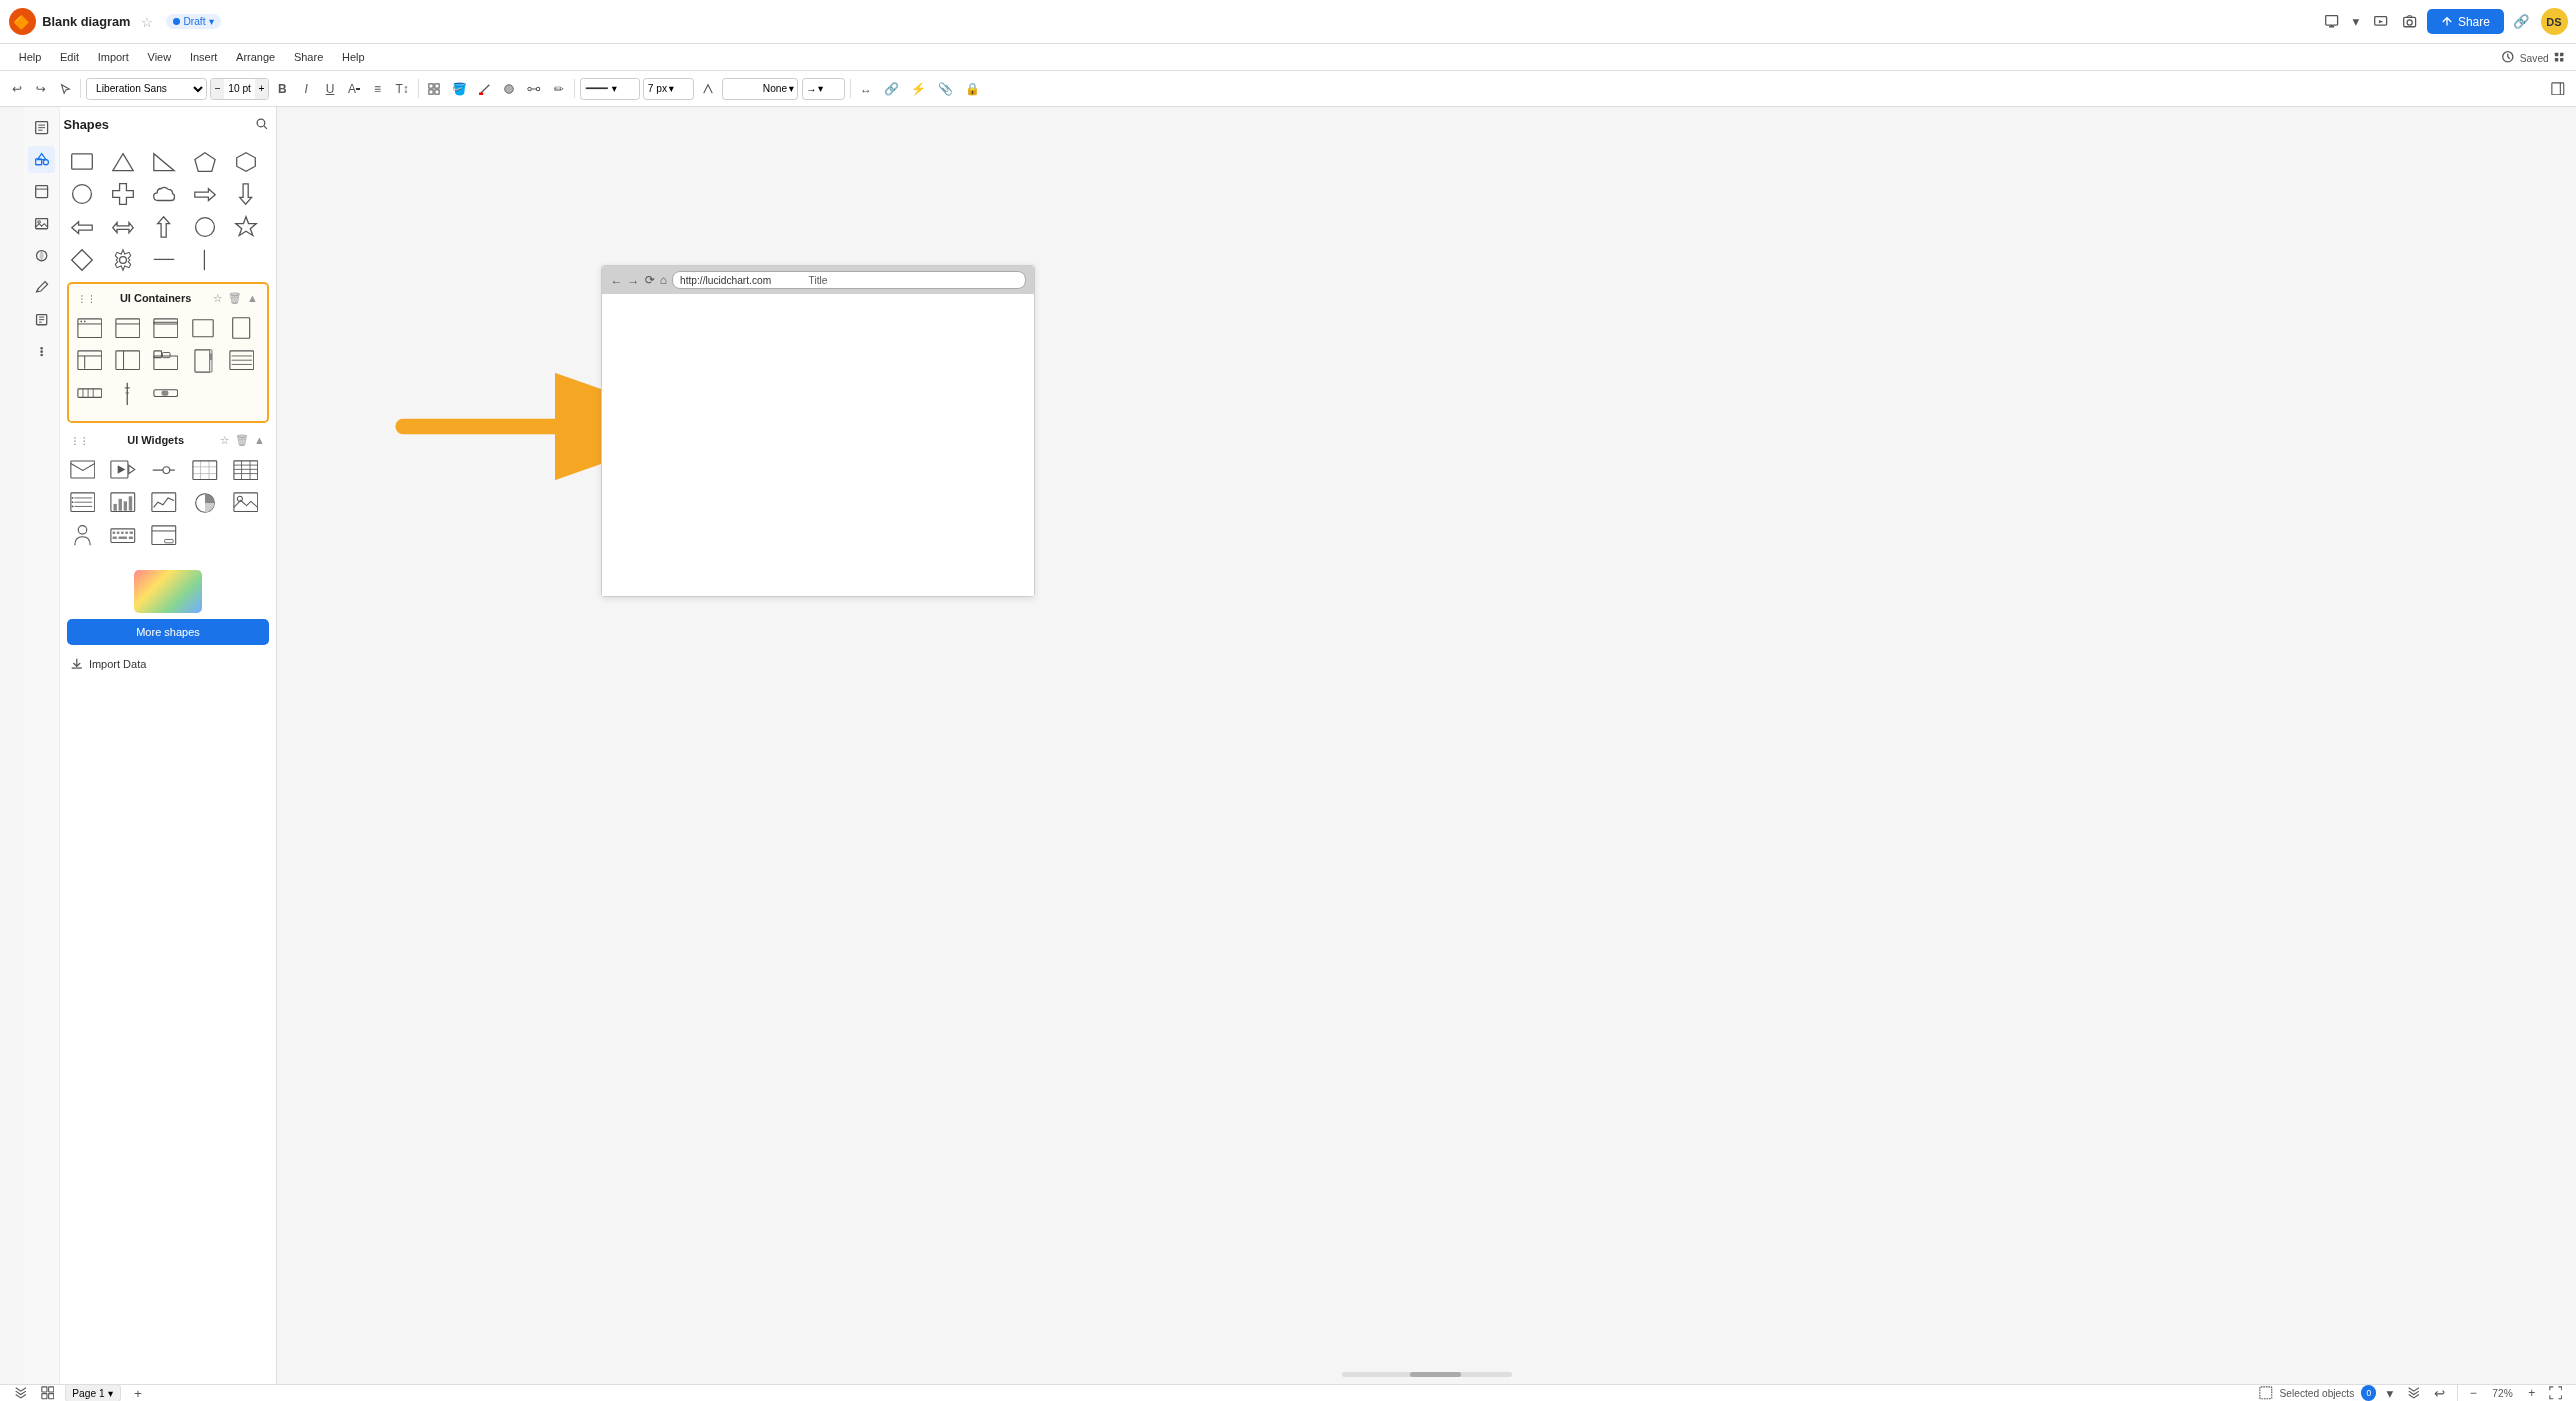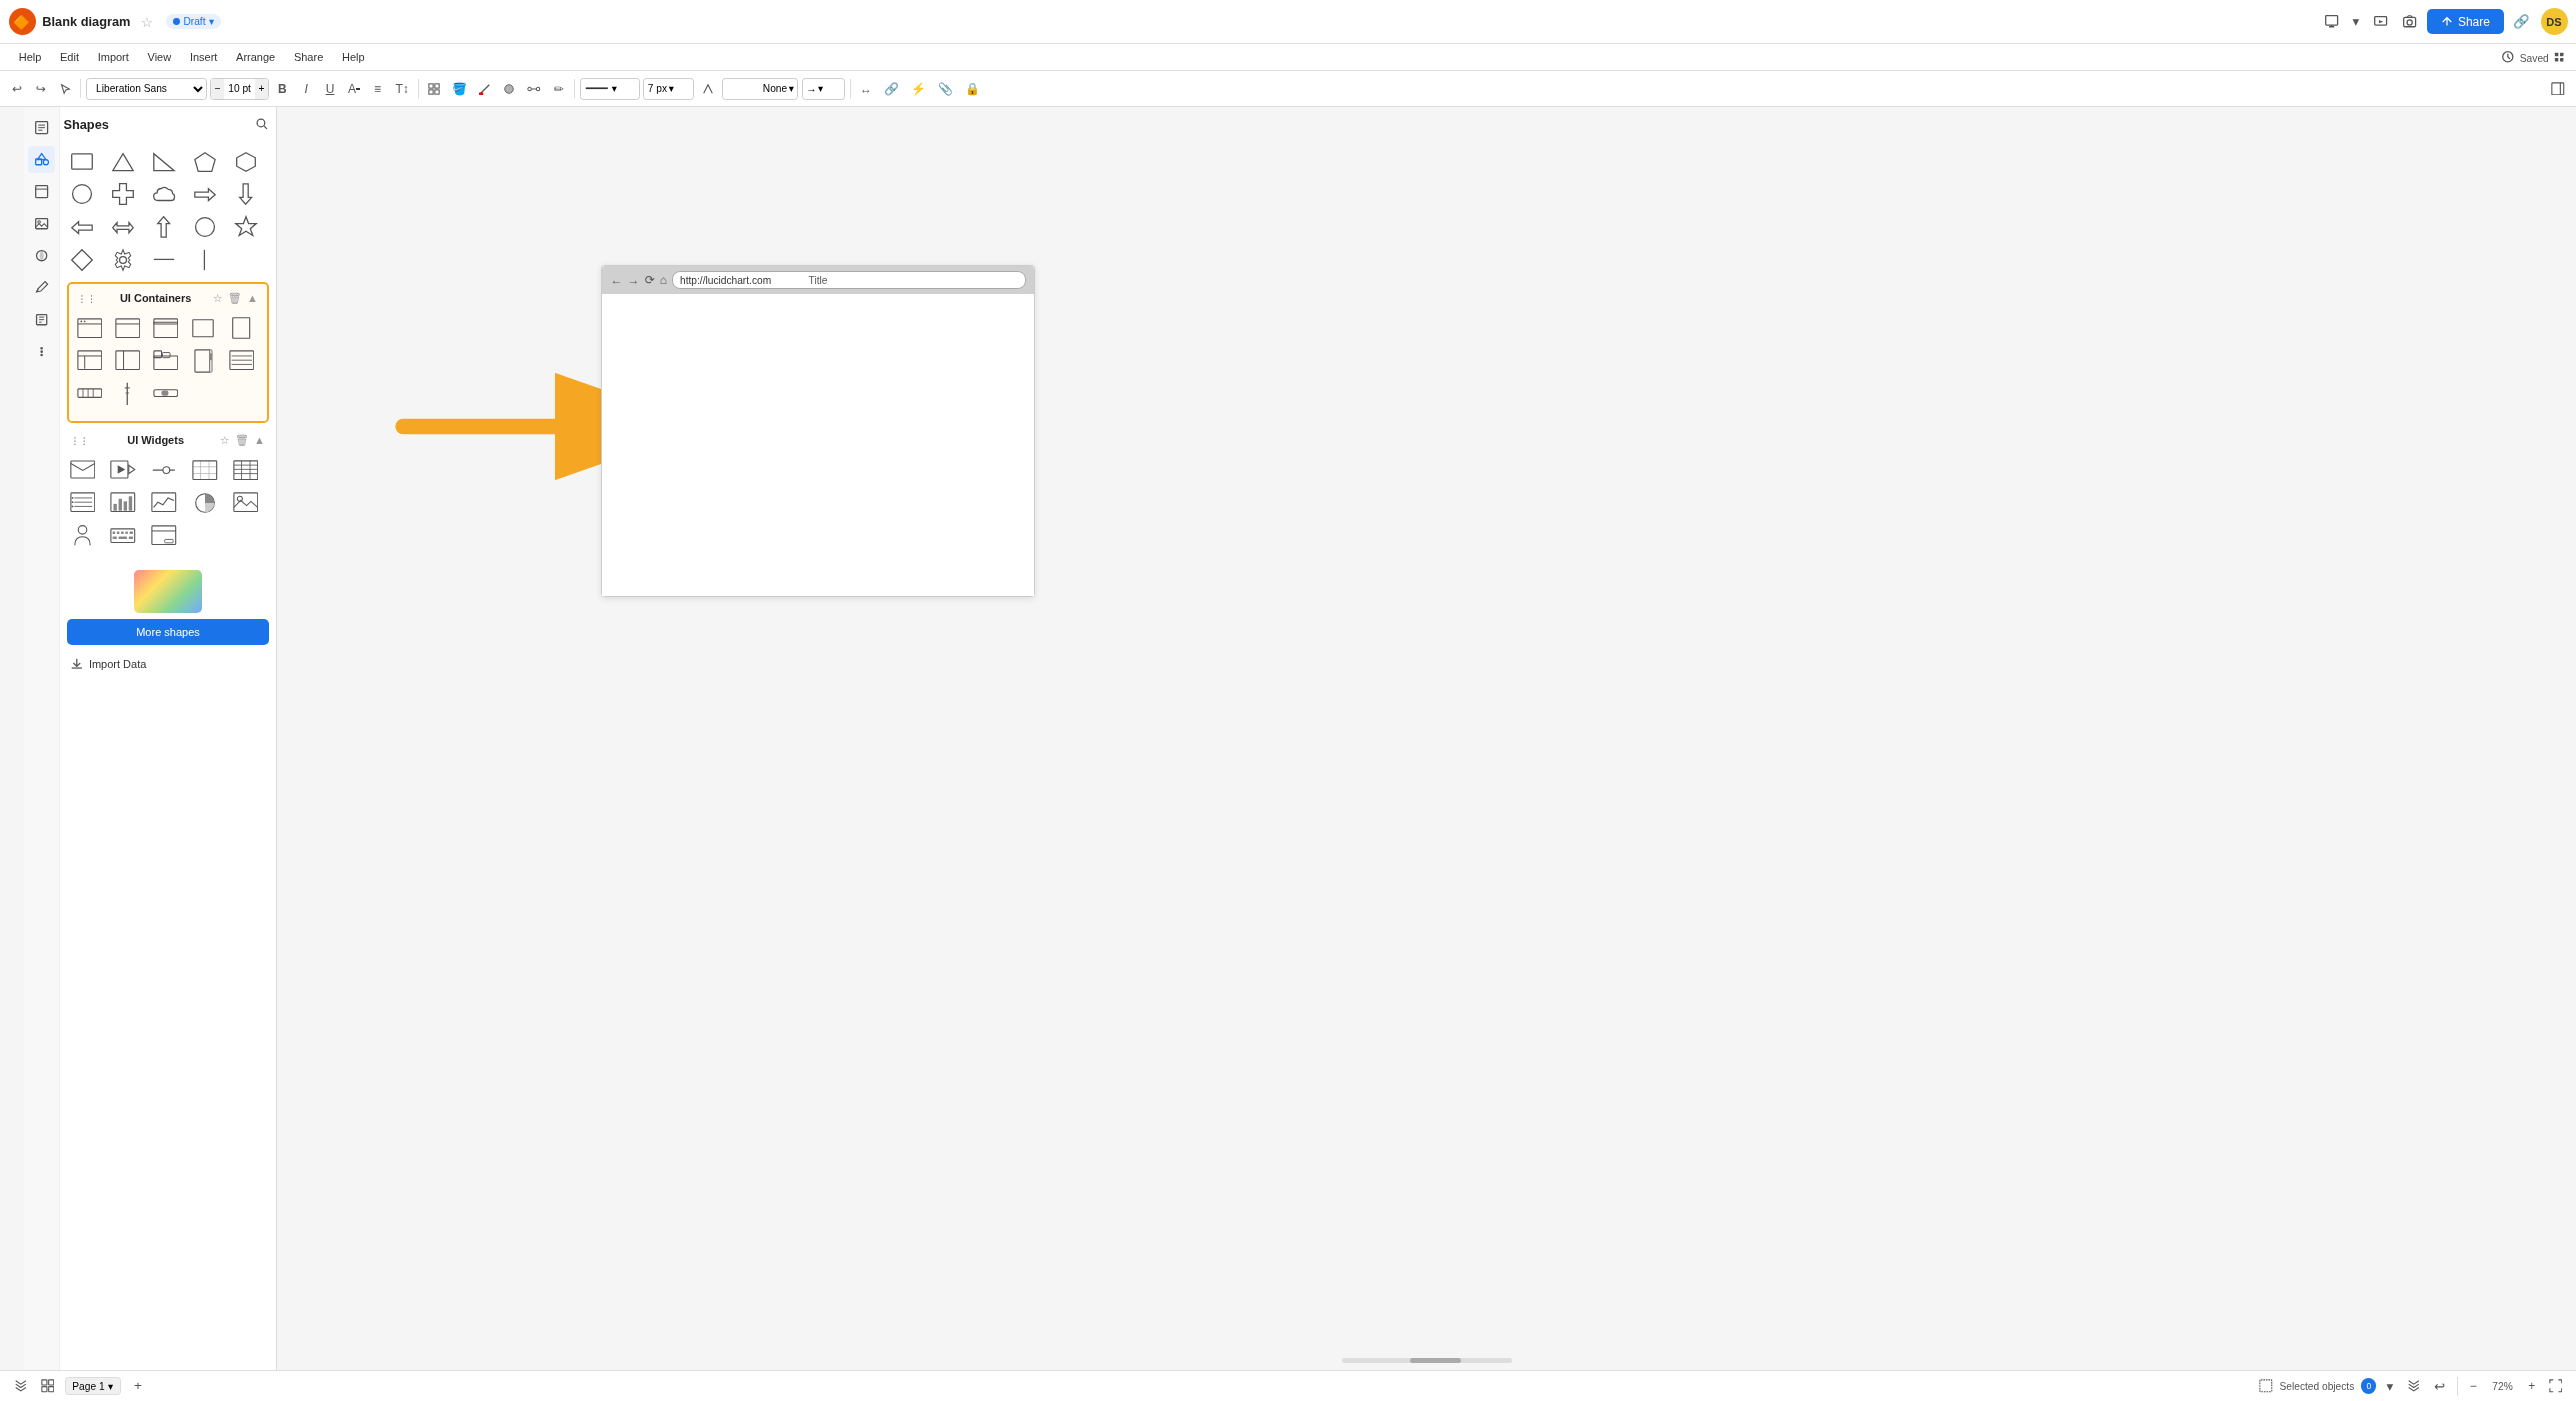--- a/index.html
+++ b/index.html
@@ -63,21 +63,21 @@
 
     
     .browser-mockup { position: absolute; top: 158px; left: 324px; width: 434px; background: white; border: 0.9px solid #ccc; border-radius: 3.4px; box-shadow: 0 1.7px 6.8px rgba(0,0,0,0.1); }
     .browser-bar { background: #d0d0d0; padding: 5.1px 8.5px; display: flex; align-items: center; gap: 6.8px; border-radius: 3.4px 3.4px 0 0; }
     .browser-nav { display: flex; align-items: center; gap: 5.1px; }
     .browser-nav-btn { background: none; border: none; cursor: pointer; color: #555; font-size: 12px; }
     .browser-url { flex: 1; background: white; border: 0.9px solid #aaa; border-radius: 8px; padding: 2.6px 6.8px; font-size: 10.2px; color: #333; }
     .browser-body { height: 302px; background: white; }
 
     
-    .bottom-bar { height: 31px; background: #fff; border-top: 0.9px solid #ddd; display: flex; align-items: center; padding: 0 10.2px; gap: 6.8px; flex-shrink: 0; }
+    .bottom-bar { height: 17px; background: #fff; border-top: 0.9px solid #ddd; display: flex; align-items: center; padding: 0 10.2px; gap: 6.8px; flex-shrink: 0; }
     .page-tab { display: flex; align-items: center; gap: 3.4px; background: #f0f0f0; border: 0.9px solid #ddd; border-radius: 3.4px; padding: 2.6px 6.8px; font-size: 10.2px; cursor: pointer; }
     .add-page-btn { background: none; border: none; cursor: pointer; color: #555; font-size: 13.6px; width: 20.4px; height: 20.4px; display: flex; align-items: center; justify-content: center; border-radius: 2.6px; }
     .bottom-right { display: flex; align-items: center; gap: 6.8px; margin-left: auto; }
     .zoom-btn { background: none; border: none; cursor: pointer; color: #555; font-size: 12px; padding: 1.7px 3.4px; }
 
     
     .left-panel { width: 36px; background: #f8f8f8; border-right: 0.9px solid #eee; display: flex; flex-direction: column; align-items: center; padding: 6.8px 0; gap: 5.1px; flex-shrink: 0; }
     .panel-icon { width: 27px; height: 27px; background: none; border: none; cursor: pointer; display: flex; align-items: center; justify-content: center; border-radius: 3.4px; color: #555; font-size: 12.8px; }
     .panel-icon.active { background: #e8f0fe; color: #1a73e8; }
 

